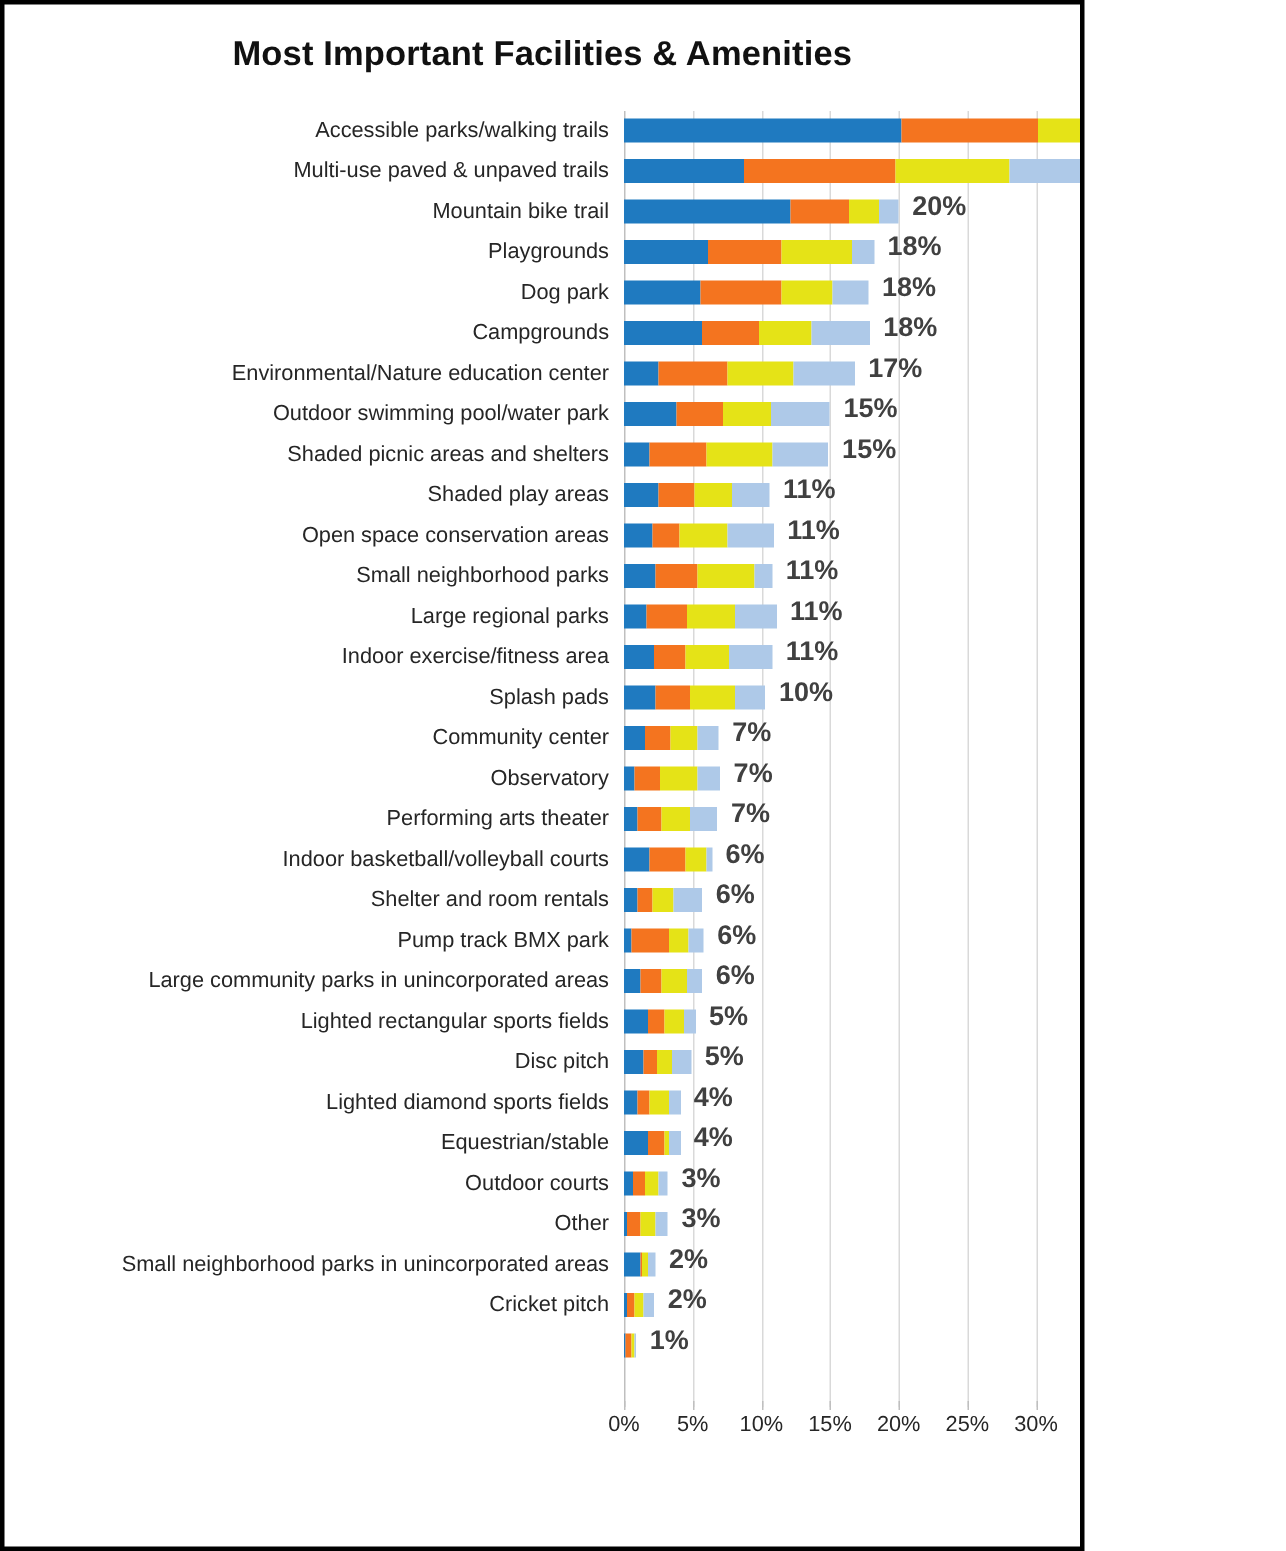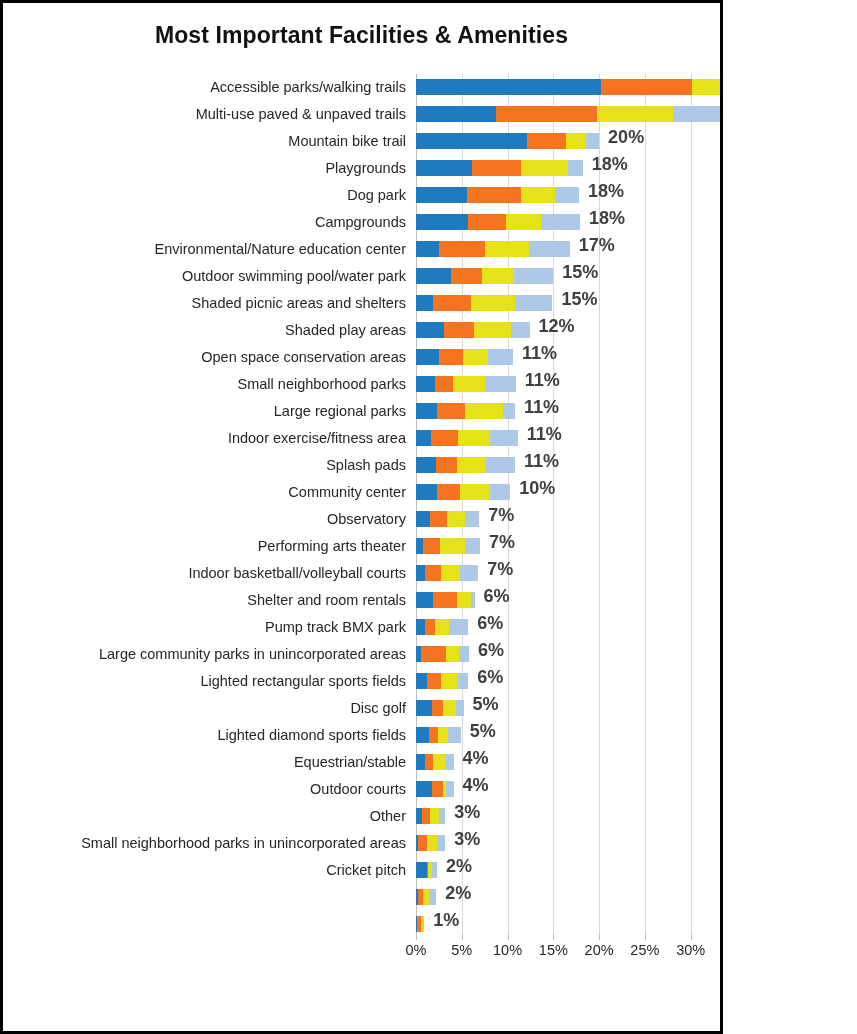--- a/index.html
+++ b/index.html
@@ -160,21 +160,21 @@
         <div class="cat-label">Indoor exercise/fitness area</div>
         <div class="cat-label">Splash pads</div>
         <div class="cat-label">Community center</div>
         <div class="cat-label">Observatory</div>
         <div class="cat-label">Performing arts theater</div>
         <div class="cat-label">Indoor basketball/volleyball courts</div>
         <div class="cat-label">Shelter and room rentals</div>
         <div class="cat-label">Pump track BMX park</div>
         <div class="cat-label">Large community parks in unincorporated areas</div>
         <div class="cat-label">Lighted rectangular sports fields</div>
-        <div class="cat-label">Disc golf</div>
+        <div class="cat-label">Disc pitch</div>
         <div class="cat-label">Lighted diamond sports fields</div>
         <div class="cat-label">Equestrian/stable</div>
         <div class="cat-label">Outdoor courts</div>
         <div class="cat-label">Other</div>
         <div class="cat-label">Small neighborhood parks in unincorporated areas</div>
         <div class="cat-label">Cricket pitch</div>
       </div>
 
     <div id="plot-area">
       <div id="gridlines">
@@ -263,29 +263,20 @@
             <div class="bar-total" style="left: 146.333px;">15%</div>
           </div>
           <div class="bar-row">
             <div class="bar-track">
               <div class="seg" style="left: 0px; width: 17.3956px; background: rgb(31, 122, 192);"></div>
               <div class="seg" style="left: 17.3956px; width: 37.5378px; background: rgb(244, 116, 31);"></div>
               <div class="seg" style="left: 54.9333px; width: 43.9467px; background: rgb(229, 227, 23);"></div>
               <div class="seg" style="left: 98.88px; width: 37.5378px; background: rgb(174, 201, 232);"></div>
             </div>
             <div class="bar-total" style="left: 145.418px;">15%</div>
-          </div>
-          <div class="bar-row">
-            <div class="bar-track">
-              <div class="seg" style="left: 0px; width: 28.3822px; background: rgb(31, 122, 192);"></div>
-              <div class="seg" style="left: 28.3822px; width: 29.2978px; background: rgb(244, 116, 31);"></div>
-              <div class="seg" style="left: 57.68px; width: 37.5378px; background: rgb(229, 227, 23);"></div>
-              <div class="seg" style="left: 95.2178px; width: 18.3111px; background: rgb(174, 201, 232);"></div>
-            </div>
-            <div class="bar-total" style="left: 122.529px;">12%</div>
           </div>
           <div class="bar-row">
             <div class="bar-track">
               <div class="seg" style="left: 0px; width: 22.8889px; background: rgb(31, 122, 192);"></div>
               <div class="seg" style="left: 22.8889px; width: 23.8044px; background: rgb(244, 116, 31);"></div>
               <div class="seg" style="left: 46.6933px; width: 25.6356px; background: rgb(229, 227, 23);"></div>
               <div class="seg" style="left: 72.3289px; width: 24.72px; background: rgb(174, 201, 232);"></div>
             </div>
             <div class="bar-total" style="left: 106.049px;">11%</div>
           </div>

